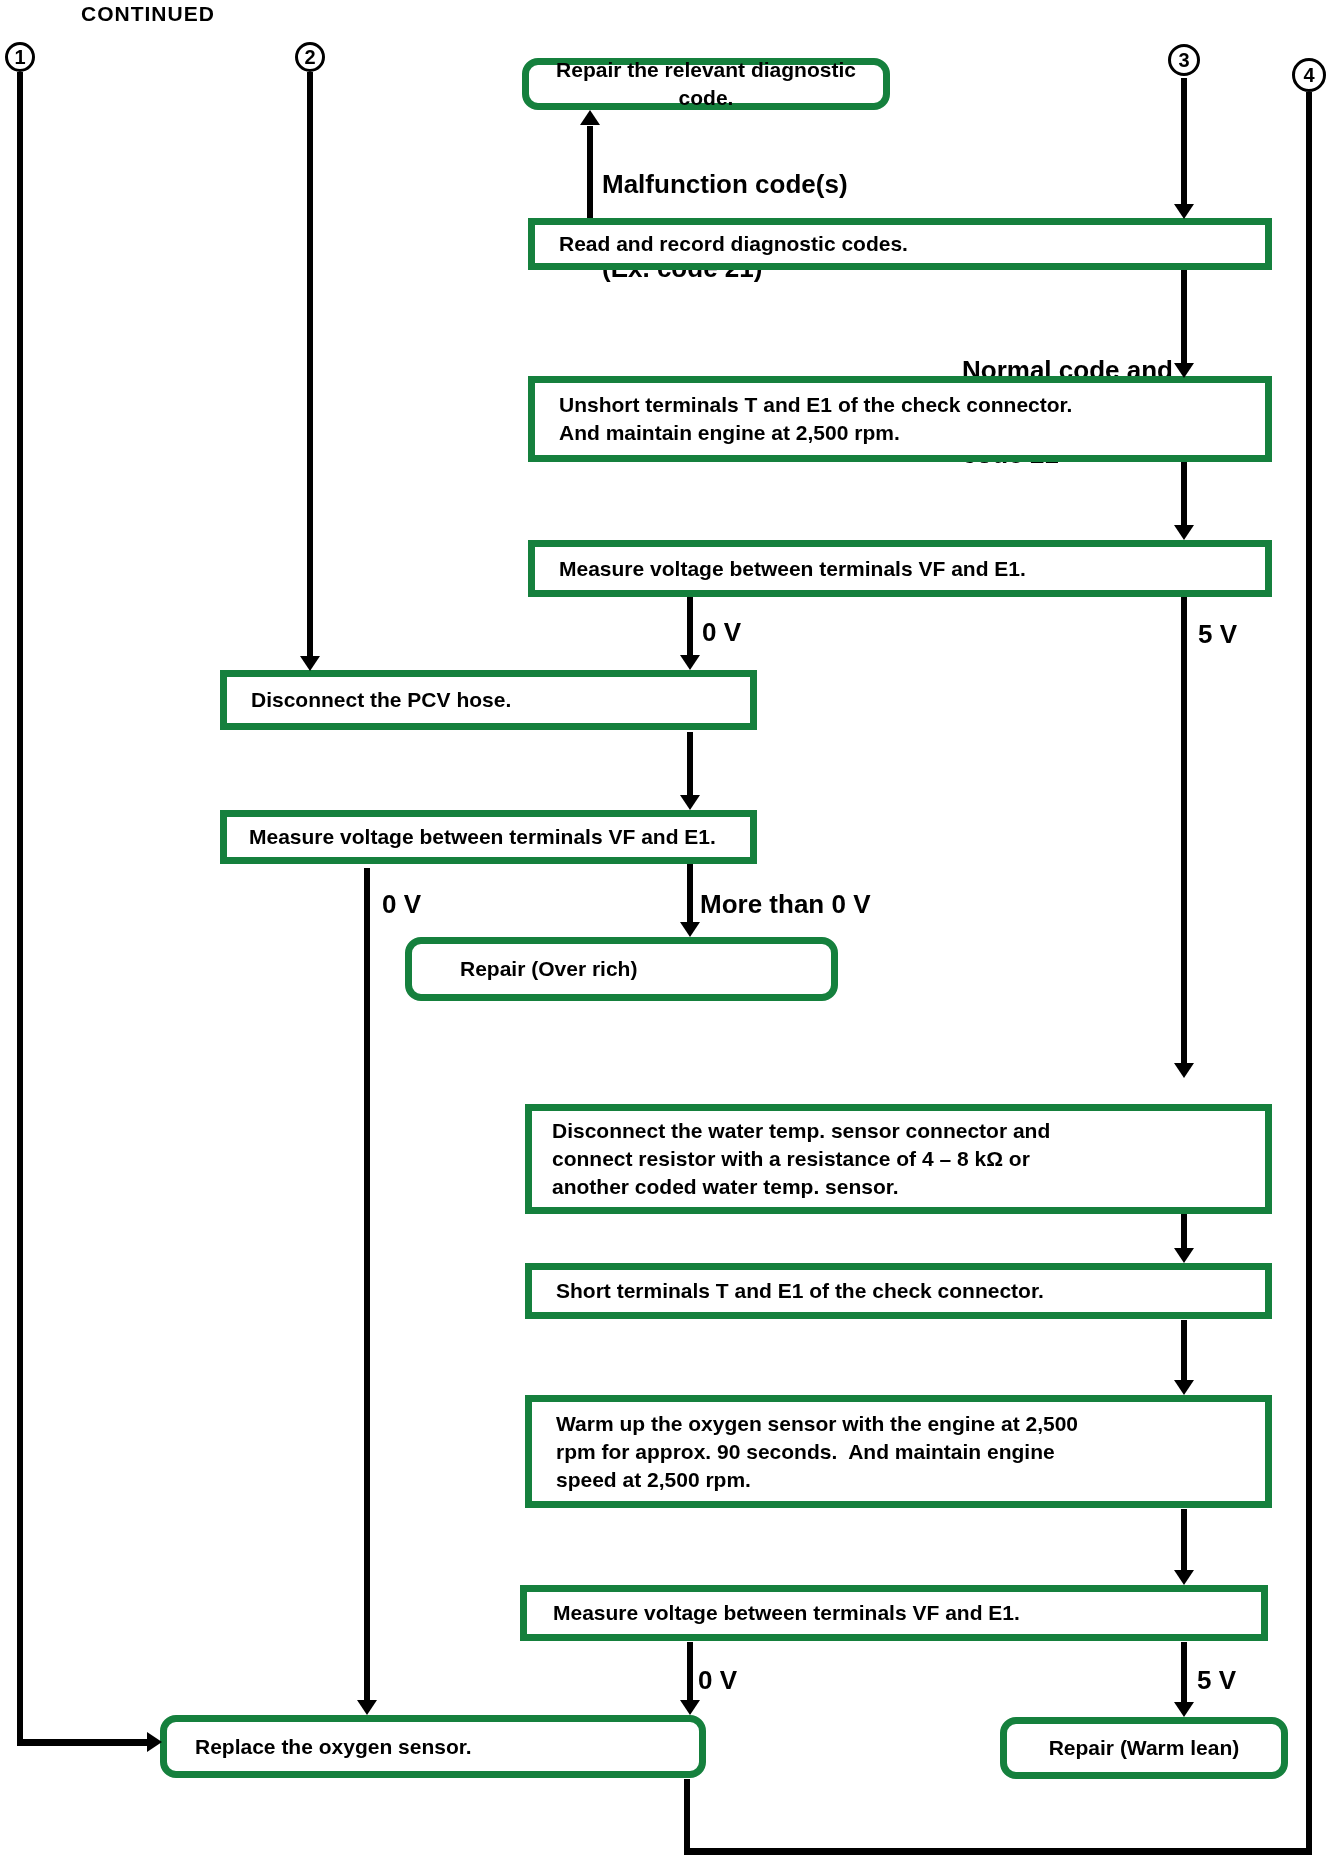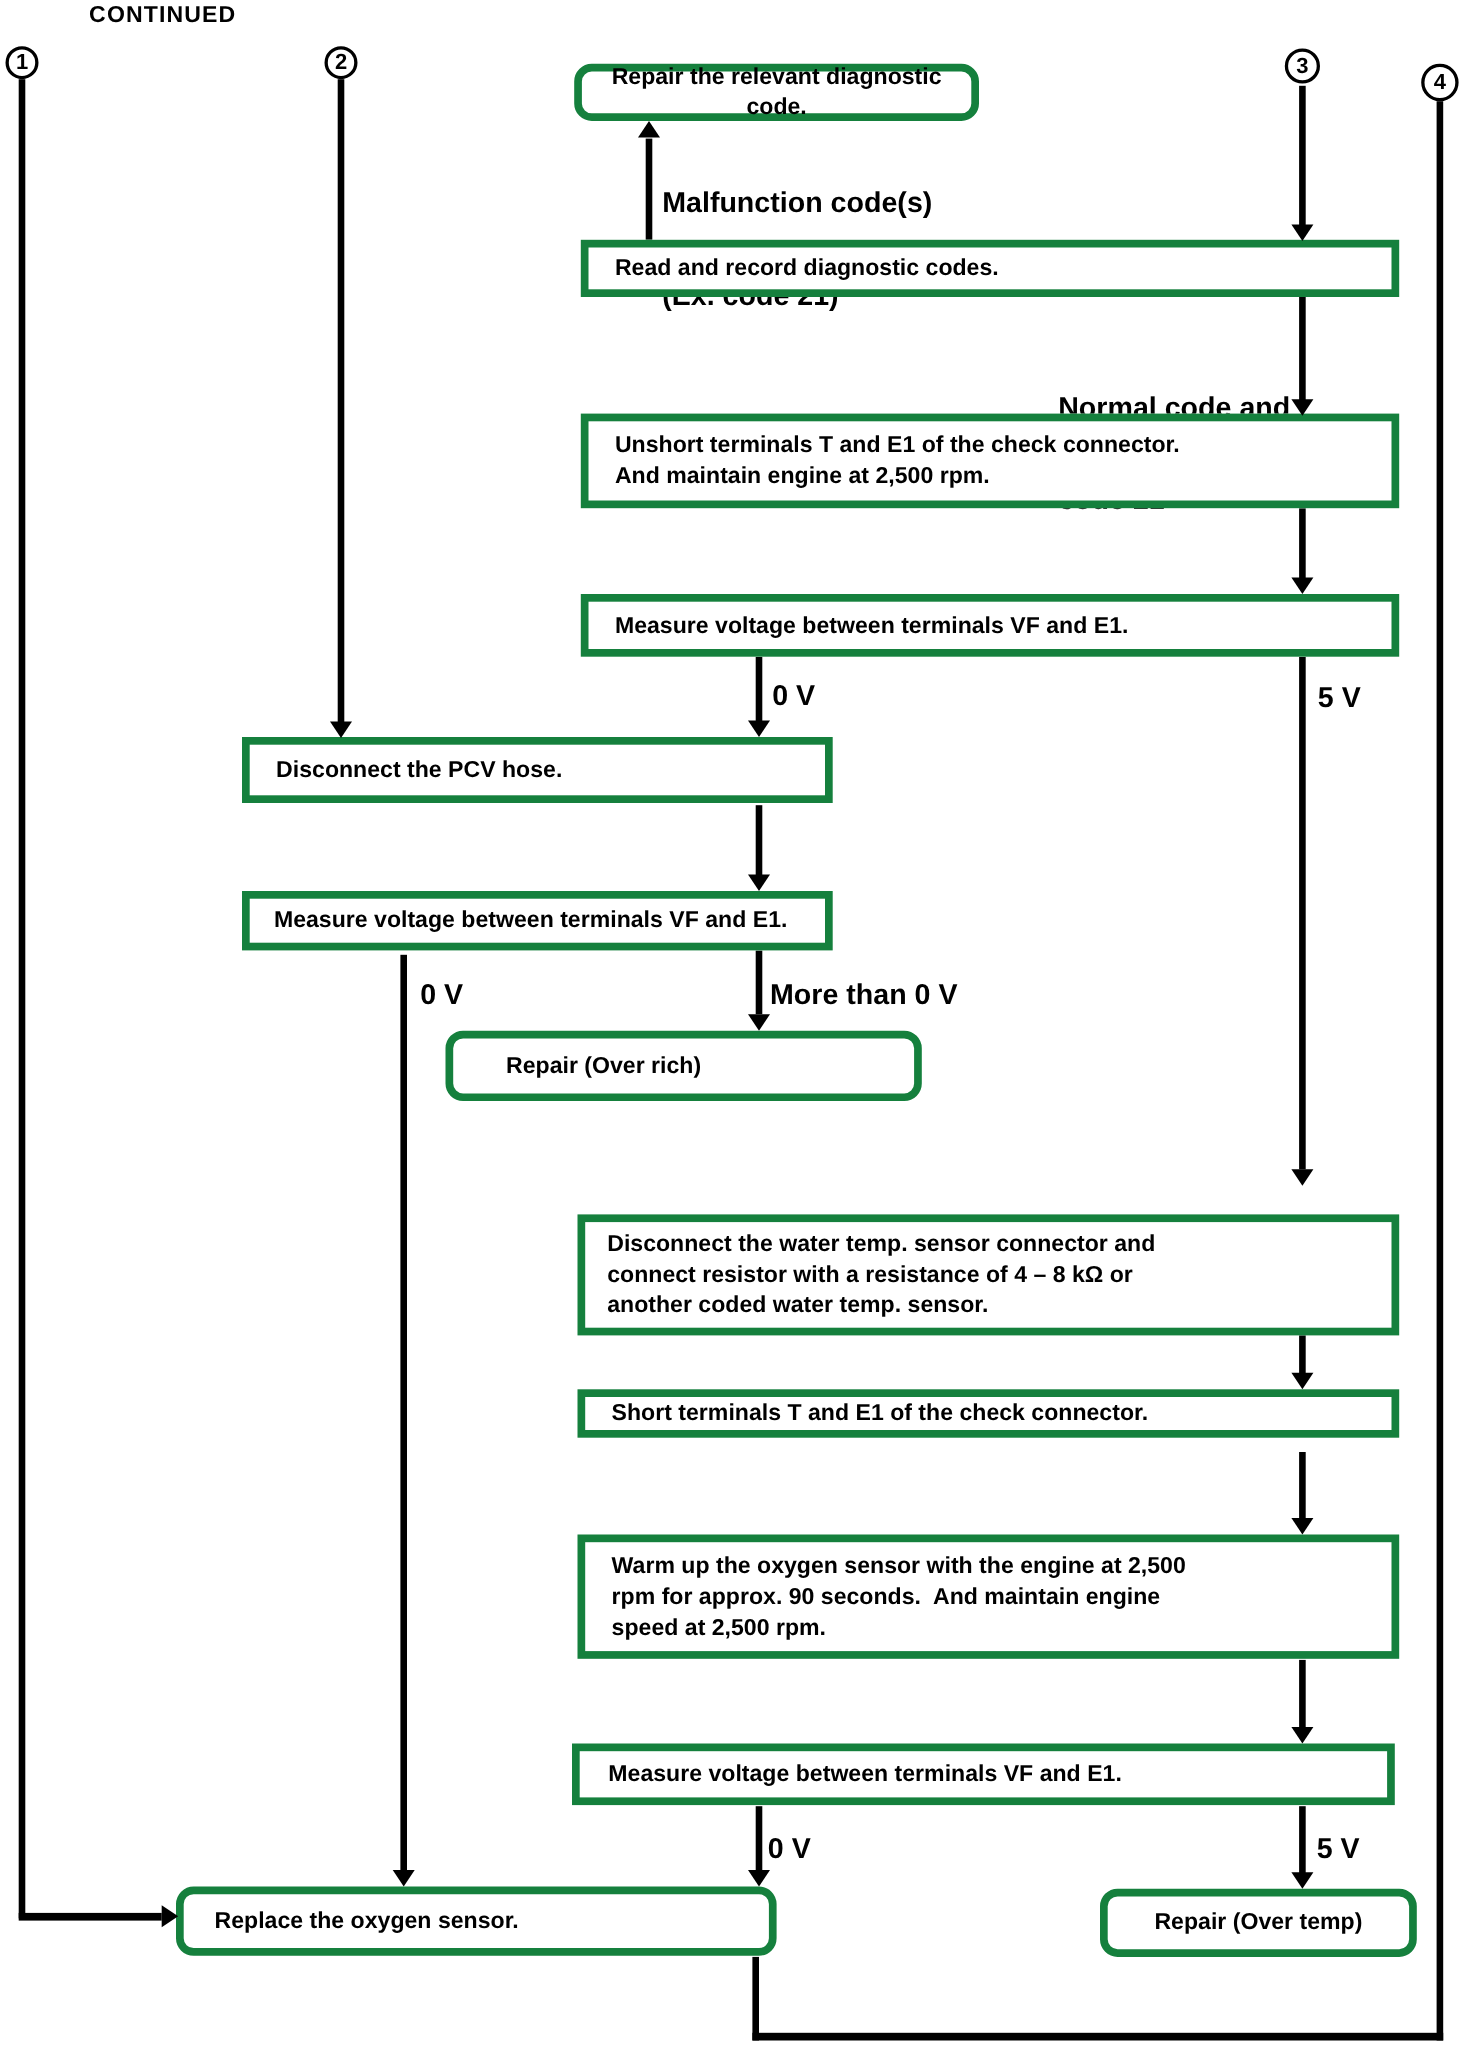--- a/index.html
+++ b/index.html
@@ -153,35 +153,35 @@
   <div class="box rounded" style="left:405px;top:937px;width:433px;height:64px;padding-left:48px;">
     <div class="box-line">Repair (Over rich)</div>
   </div>
 
   <div class="box" style="left:525px;top:1104px;width:747px;height:110px;">
     <div class="box-line">Disconnect the water temp. sensor connector and</div>
     <div class="box-line">connect resistor with a resistance of 4 – 8 kΩ or</div>
     <div class="box-line">another coded water temp. sensor.</div>
   </div>
 
-  <div class="box" style="left:525px;top:1263px;width:747px;height:44px;padding-left:24px;">
+  <div class="box" style="left:525px;top:1263px;width:747px;height:56px;padding-left:24px;">
     <div class="box-line">Short terminals T and E1 of the check connector.</div>
   </div>
 
   <div class="box" style="left:525px;top:1395px;width:747px;height:113px;padding-left:24px;">
     <div class="box-line">Warm up the oxygen sensor with the engine at 2,500</div>
     <div class="box-line">rpm for approx. 90 seconds.  And maintain engine</div>
     <div class="box-line">speed at 2,500 rpm.</div>
   </div>
 
   <div class="box" style="left:520px;top:1585px;width:748px;height:56px;padding-left:26px;">
     <div class="box-line">Measure voltage between terminals VF and E1.</div>
   </div>
 
   <div class="box rounded" style="left:160px;top:1715px;width:546px;height:63px;padding-left:28px;">
     <div class="box-line">Replace the oxygen sensor.</div>
   </div>
 
   <div class="box rounded center" style="left:1000px;top:1717px;width:288px;height:62px;">
-    <div class="box-line">Repair (Over temp)</div>
+    <div class="box-line">Repair (Warm lean)</div>
   </div>
 
 </div>
 
 </body></html>

